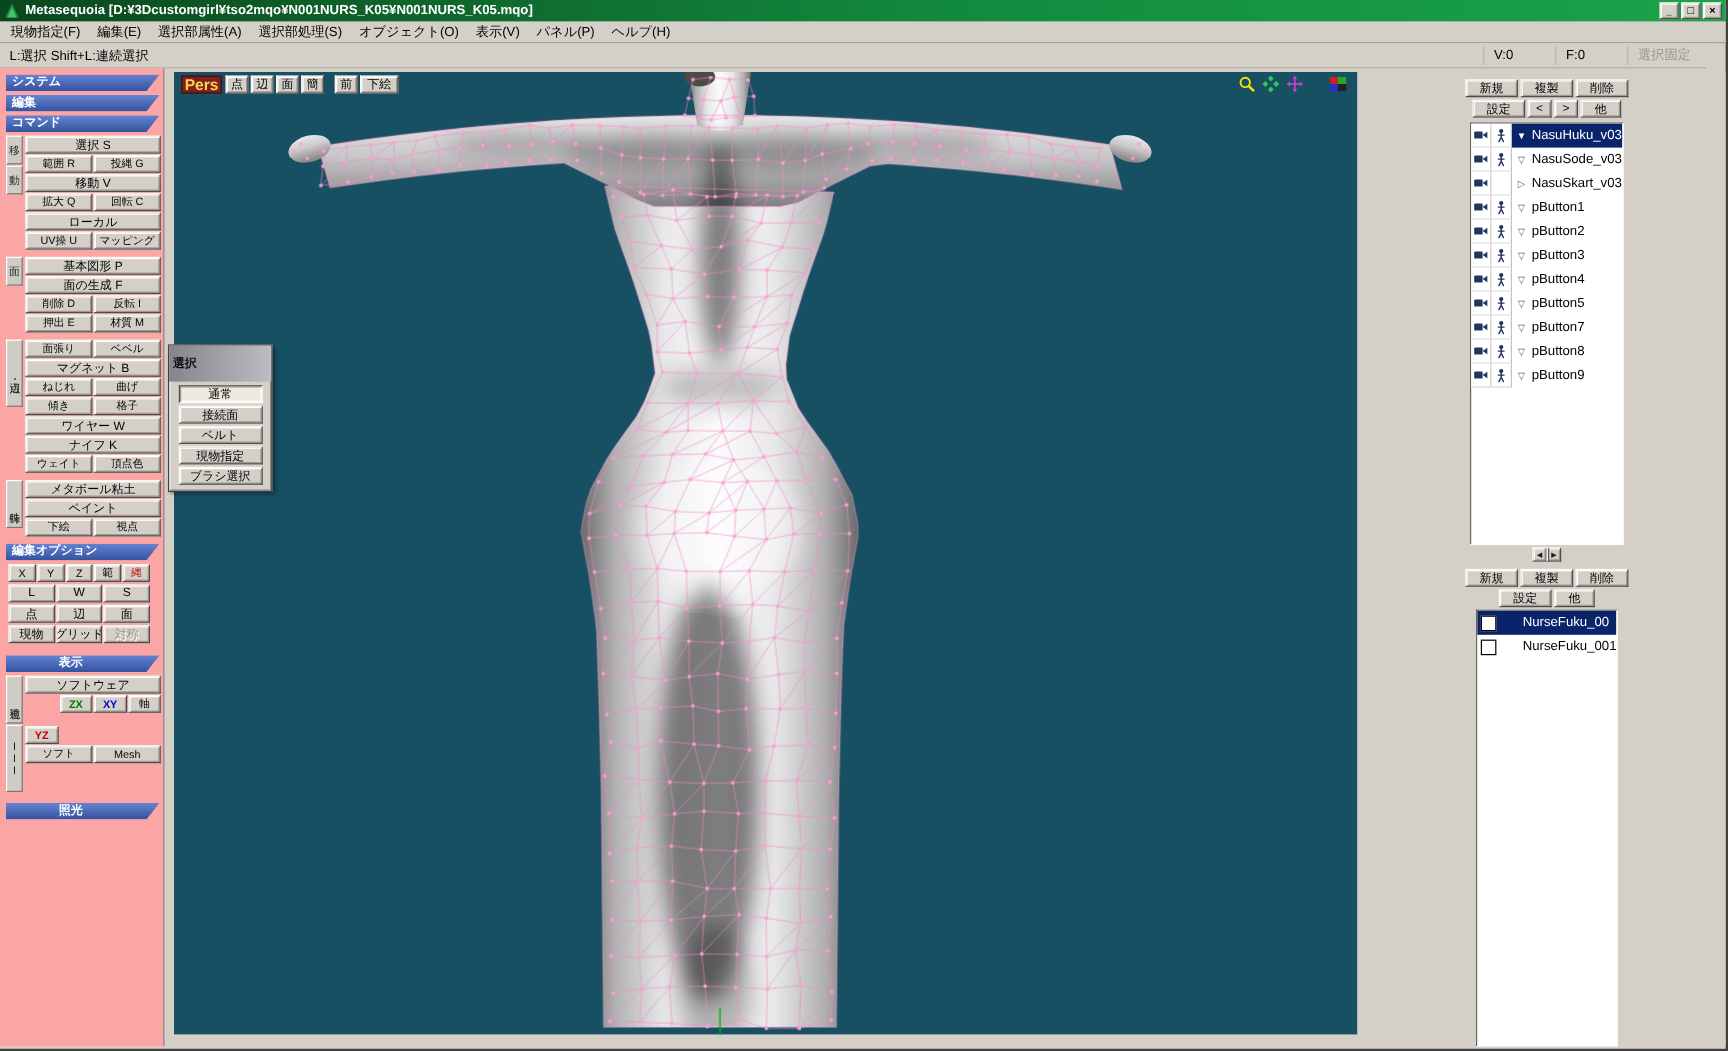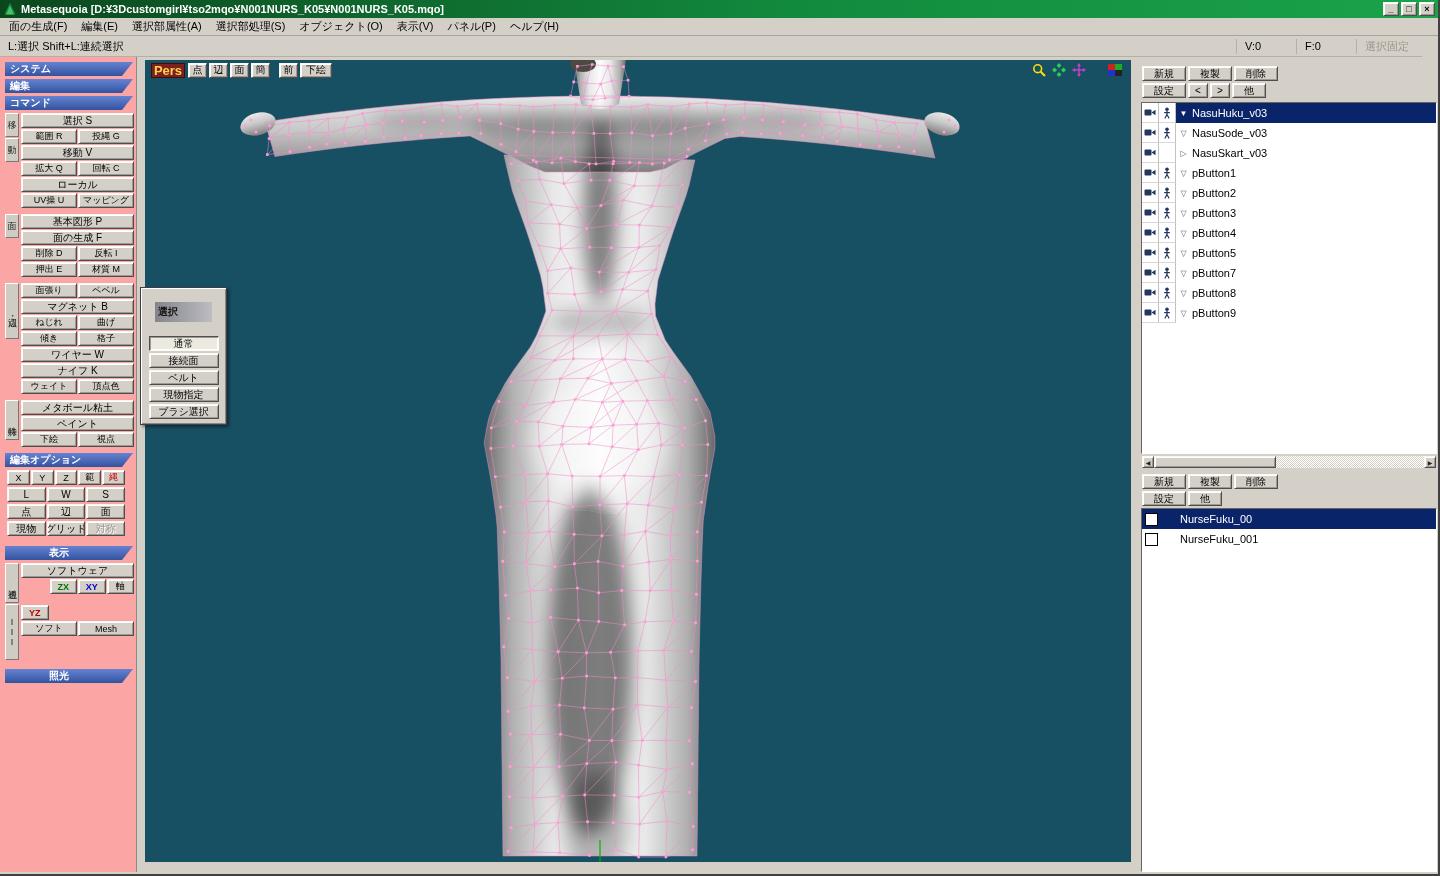--- a/index.html
+++ b/index.html
@@ -74,28 +74,28 @@
   .vp-group{display:flex;gap:2px;}
   .vp-btn{width:19px;height:15px;}
   .vp-spacer{flex:1;}
   .vp-icon{width:17px;height:16px;display:flex;align-items:center;justify-content:center;}
   .palette{margin-left:16px;margin-right:2px;}
 
   
   #sel-panel{position:absolute;left:140px;top:287px;width:87px;background:#d4d0c8;z-index:5;
       border:1px solid #404040;box-shadow:inset 1px 1px 0 #fff, inset -1px -1px 0 #888, 2px 2px 3px rgba(0,0,0,.45);
       padding-bottom:5px;}
-  .sel-title{height:20px;margin:14px;background:linear-gradient(90deg,#84848c,#bcbcc2);
+  .sel-title{height:30px;margin:0;background:linear-gradient(90deg,#84848c,#bcbcc2);
       font-size:10px;font-weight:bold;color:#101010;display:flex;align-items:center;padding-left:3px;}
   .sel-body{display:flex;flex-direction:column;gap:2px;align-items:center;margin-top:3px;}
   .selbtn{width:70px;height:15px;font-size:10px;}
 
   
   #rightpanel{position:absolute;left:1140px;top:60px;width:298px;bottom:2px;background:#d4d0c8;
-      display:flex;flex-direction:column;padding:6px 1px 0 1px;}
+      display:flex;flex-direction:column;padding:6px 1px 0 1px;align-items:center;}
   .ptb-row{display:flex;gap:2px;margin:0 1px 2px 1px;}
   .ptb{height:15px;font-size:10px;}
   .list-box{background:#fff;border:1px solid;border-color:#666 #fff #fff #666;overflow:hidden;}
   #object-list{height:352px;margin-top:2px;}
   #material-list{flex:1;margin-bottom:0;}
   .obj-row{display:flex;height:20px;align-items:stretch;}
   .icon-cell{width:17px;display:flex;align-items:center;justify-content:center;background:#fff;
       border-right:1px solid #c2c2c2;border-bottom:1px solid #d8d8d8;}
   .obj-name{flex:1;display:flex;align-items:center;font-size:11px;padding-left:3px;gap:4px;}
   .obj-name.sel{background:var(--sel);color:#fff;}
@@ -123,21 +123,21 @@
     </span>
     <span id="title-text">Metasequoia  [D:¥3Dcustomgirl¥tso2mqo¥N001NURS_K05¥N001NURS_K05.mqo]</span>
     <span class="win-btns">
       <span class="b3 win-btn">_</span>
       <span class="b3 win-btn">□</span>
       <span class="b3 win-btn">×</span>
     </span>
   </div>
 
   <div id="menubar">
-      <span class="menu-item">面の生成(F)</span>
+      <span class="menu-item">現物指定(F)</span>
       <span class="menu-item">編集(E)</span>
       <span class="menu-item">選択部属性(A)</span>
       <span class="menu-item">選択部処理(S)</span>
       <span class="menu-item">オブジェクト(O)</span>
       <span class="menu-item">表示(V)</span>
       <span class="menu-item">パネル(P)</span>
       <span class="menu-item">ヘルプ(H)</span>
     </div>
 
   <div id="statusbar">

